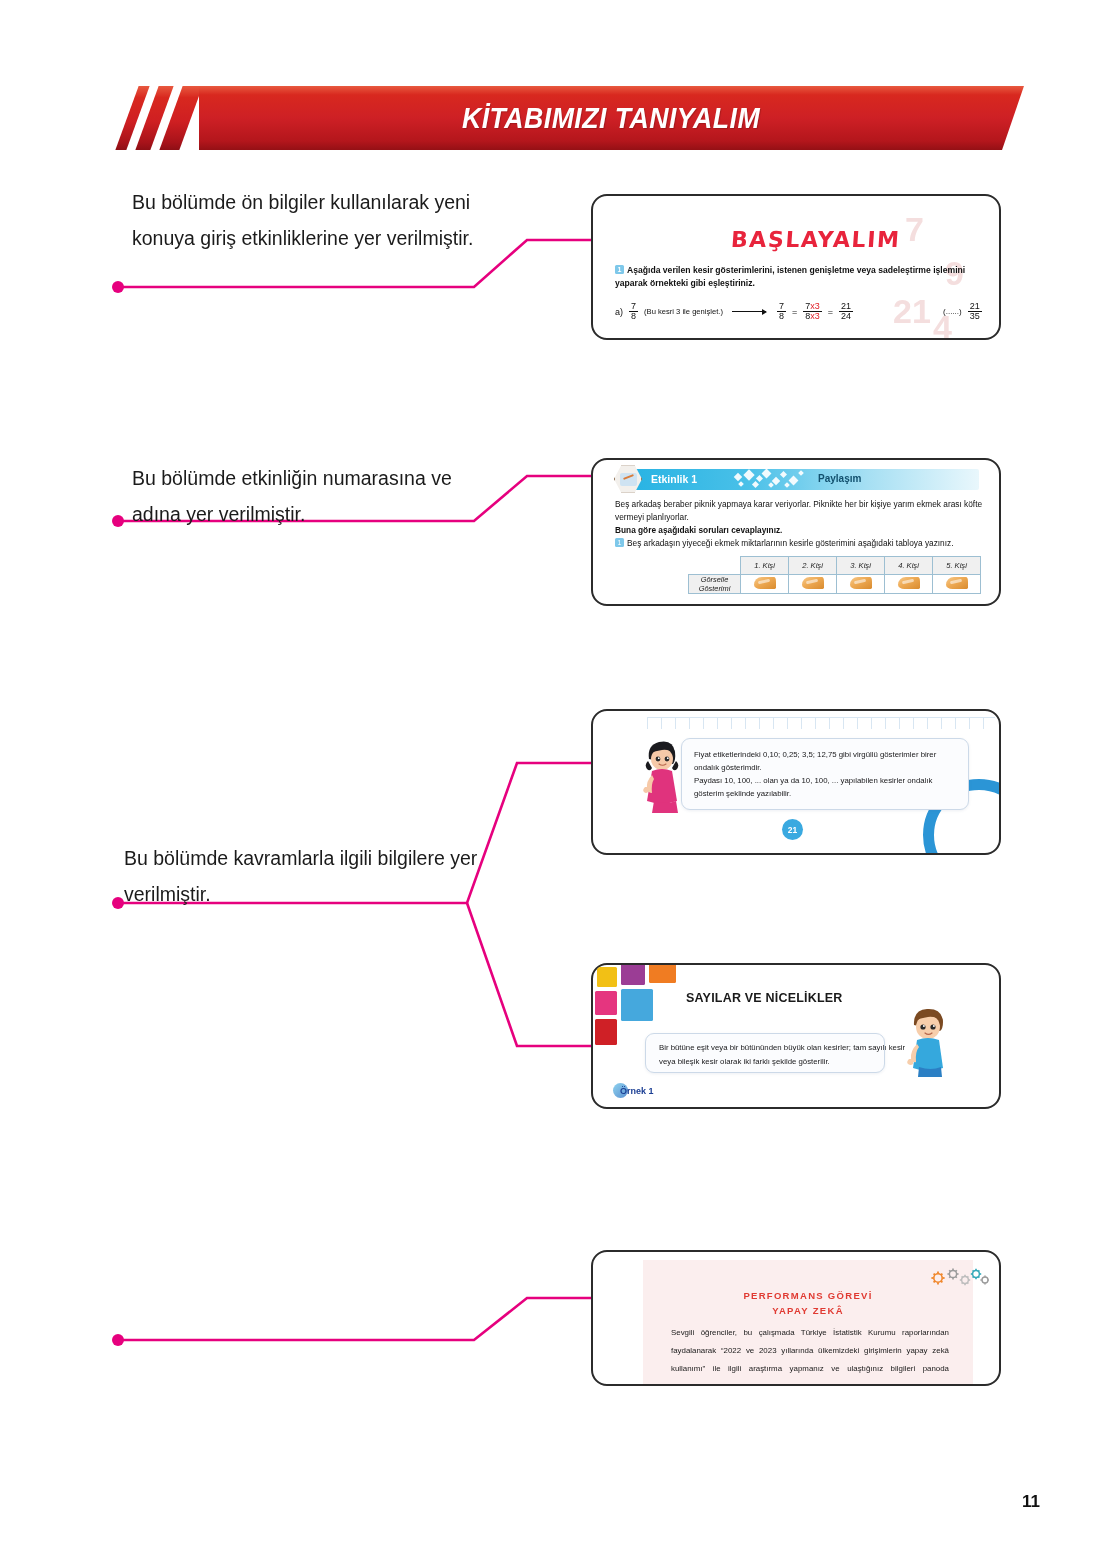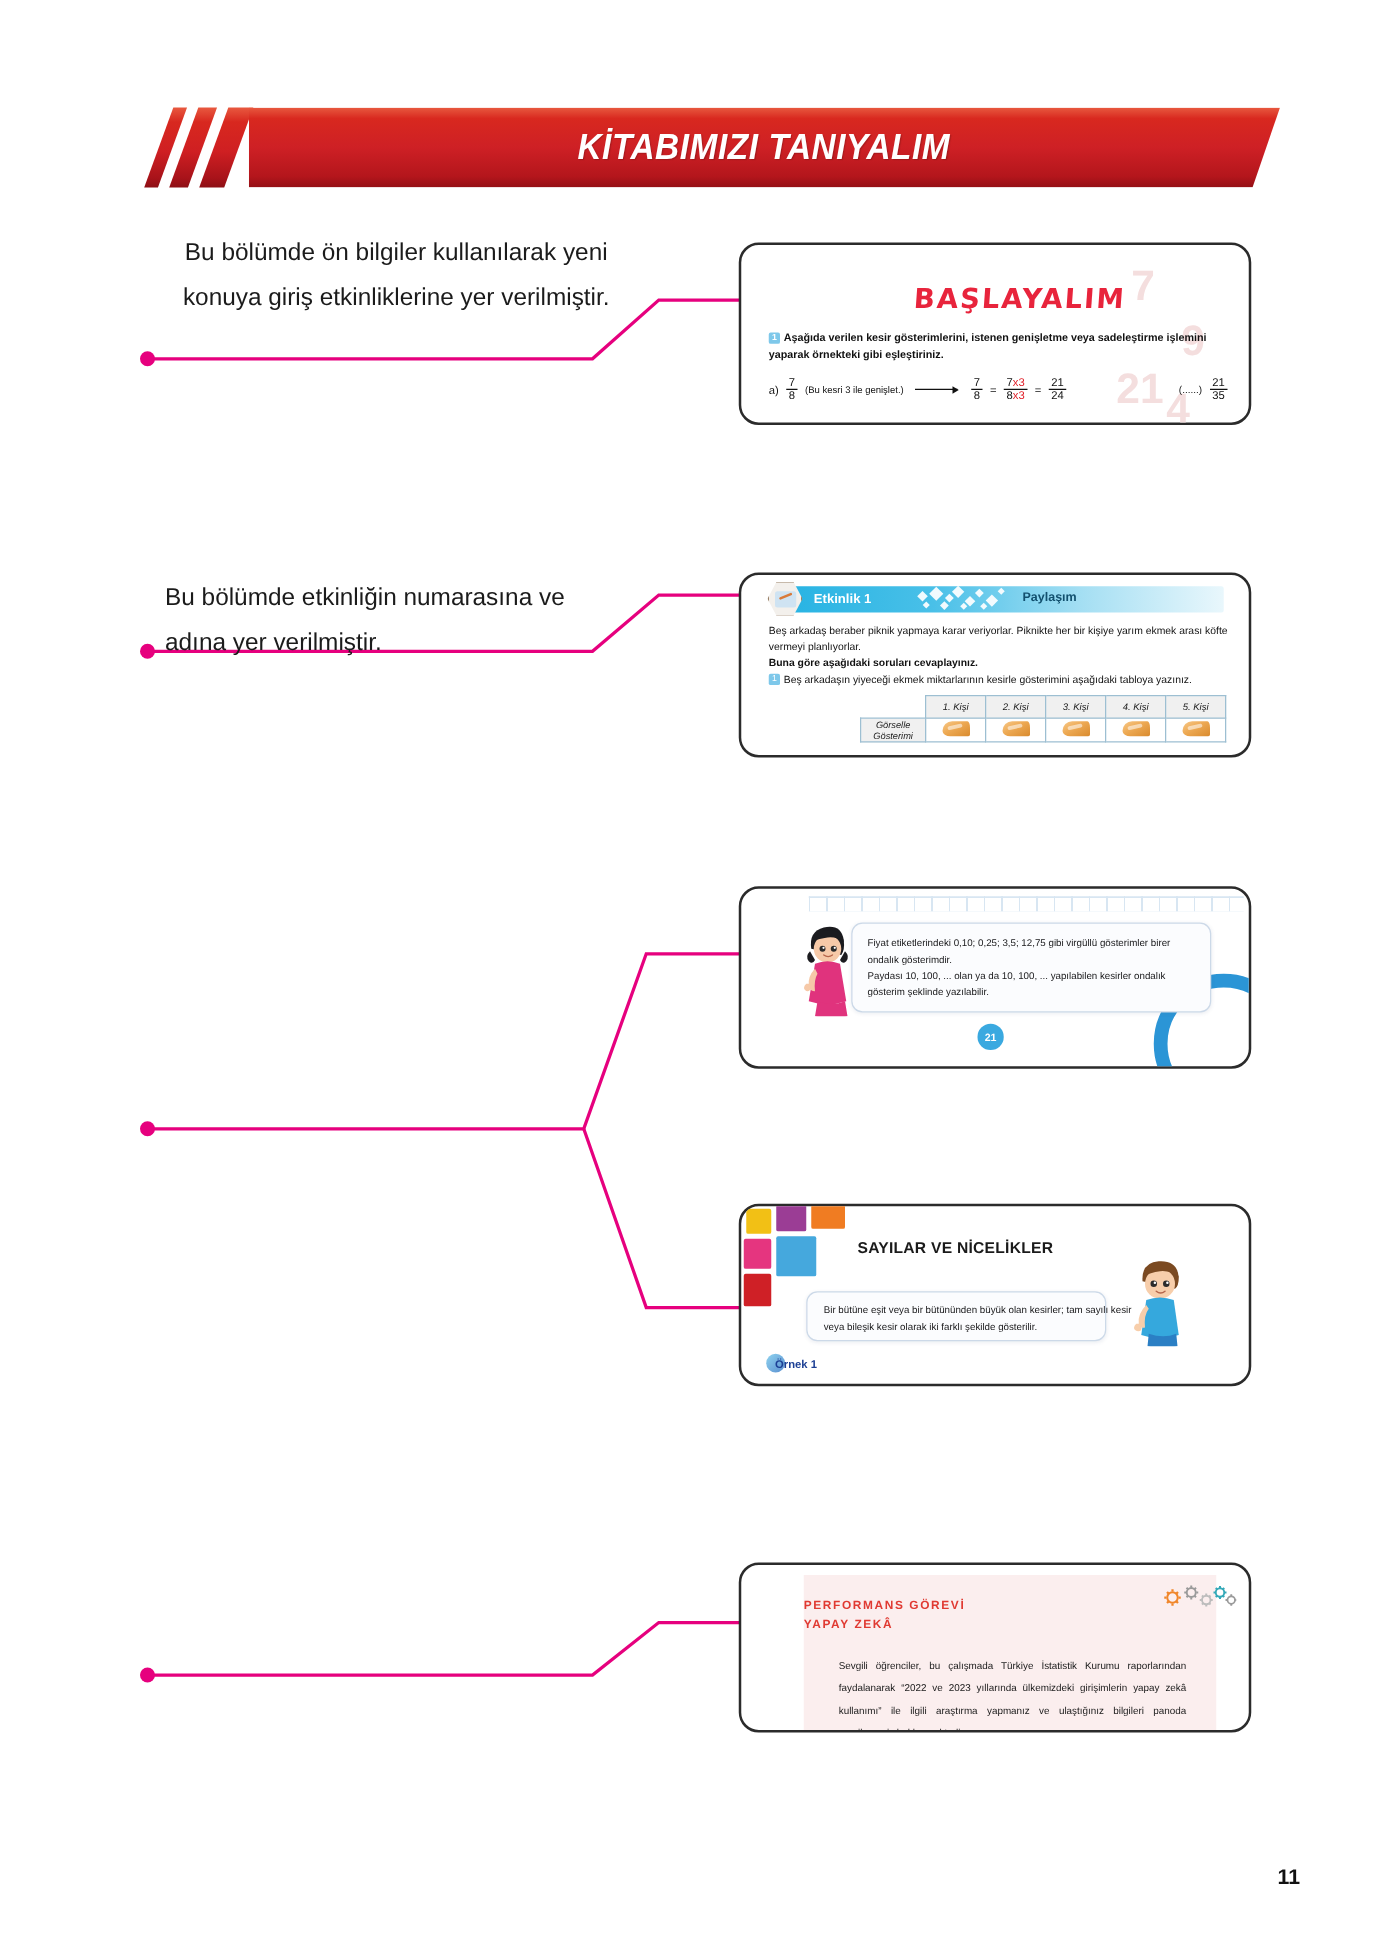--- a/index.html
+++ b/index.html
@@ -56,21 +56,21 @@
   }
 
   
   .desc {
     position: absolute;
     color: #1b1b1b;
     font-size: 19.5px;
     line-height: 36px;
     width: 370px;
   }
-  .desc-1 { left: 132px; top: 184px; text-align: center; }
+  .desc-1 { left: 132px; top: 184px; }
   .desc-2 { left: 132px; top: 460px; }
   .desc-3 { left: 124px; top: 840px; }
   .desc-4 { left: 132px; top: 1245px; }
 
   
   .connectors {
     position: absolute;
     left: 0; top: 0;
     width: 1106px; height: 1560px;
     pointer-events: none;
@@ -382,24 +382,25 @@
   }
 
   
   .c5-panel {
     position: absolute;
     left: 50px; top: 8px;
     width: 330px; height: 126px;
     background: #fbeeee;
   }
   .c5-t1, .c5-t2 {
-    text-align: left;
+    text-align: center;
     color: #e03a32;
     font-weight: bold;
     letter-spacing: 1.3px;
+    margin-top: 11px;
   }
   .c5-t1 { position: absolute; left: 0; top: 19px; width: 330px; font-size: 9.5px; }
   .c5-t2 { position: absolute; left: 0; top: 34px; width: 330px; font-size: 9.5px; }
   .c5-body {
     position: absolute;
     left: 28px; top: 64px;
     width: 278px;
     font-size: 7.9px;
     line-height: 18px;
     color: #1a1a1a;
@@ -450,20 +451,21 @@
     <circle cx="621" cy="763" r="6" fill="#e6007e"></circle>
     <circle cx="621" cy="1046" r="6" fill="#e6007e"></circle>
 
     <path d="M118,1340 L474,1340 L527,1298 L616,1298" fill="none" stroke="#e6007e" stroke-width="2.6"></path>
     <circle cx="118" cy="1340" r="6" fill="#e6007e"></circle>
     <circle cx="617" cy="1298" r="6" fill="#e6007e"></circle>
   </svg>
 
   <div class="desc desc-1">Bu bölümde ön bilgiler kullanılarak yeni konuya giriş etkinliklerine yer verilmiştir.</div>
   <div class="desc desc-2">Bu bölümde etkinliğin numarasına ve adına yer verilmiştir.</div>
+  <div class="desc desc-3">Bu bölümde kavramlarla ilgili bilgilere yer verilmiştir.</div>
 
   <div class="card card-1">
     <div class="wm" style="left:312px; top:14px;">7</div>
     <div class="wm" style="left:352px; top:58px;">9</div>
     <div class="wm" style="left:300px; top:96px;">21</div>
     <div class="wm" style="left:340px; top:112px;">4</div>
 
     <div class="baslayalim">BAŞLAYALIM</div>
 
     <div class="c1-q">

